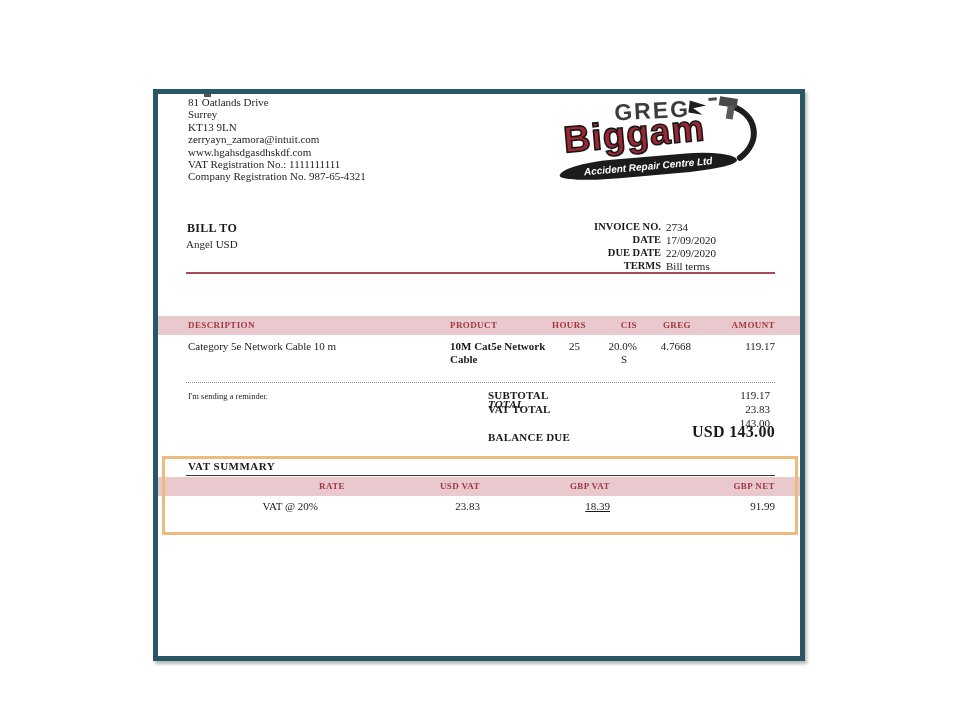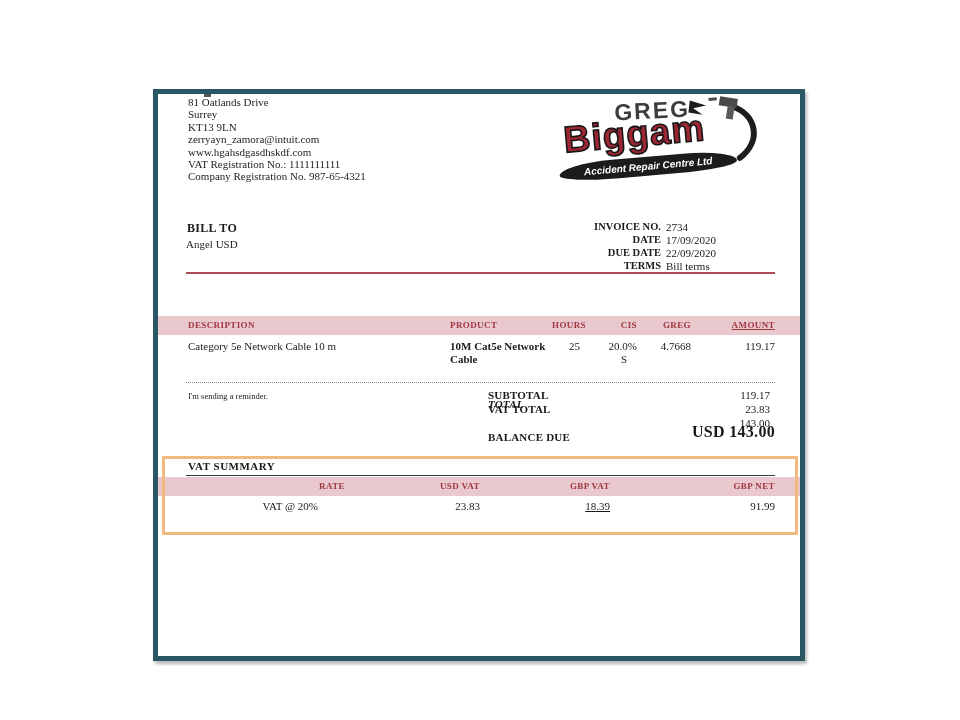--- a/index.html
+++ b/index.html
@@ -100,21 +100,21 @@
     <div class="abs meta-value" style="top:166px;">Bill terms</div>
 
     <div class="abs redline"></div>
 
     <div class="abs band">
       <div class="th" style="left:30px;">DESCRIPTION</div>
       <div class="th" style="left:292px;">PRODUCT</div>
       <div class="th" style="right:214px;">HOURS</div>
       <div class="th" style="right:163px;">CIS</div>
       <div class="th" style="right:109px;">GREG</div>
-      <div class="th" style="right:25px;text-decoration:underline;">AMOUNT</div>
+      <div class="th" style="right:25px;">AMOUNT</div>
     </div>
 
     <div class="abs cell" style="left:30px;top:246px;">Category 5e Network Cable 10 m</div>
     <div class="abs cell" style="left:292px;top:246px;width:112px;font-weight:700;white-space:normal;line-height:13px;">10M Cat5e Network Cable</div>
     <div class="abs cell num" style="right:220px;top:246px;">25</div>
     <div class="abs cell num" style="right:163px;top:246px;">20.0%</div>
     <div class="abs cell num" style="right:173px;top:259px;">S</div>
     <div class="abs cell num" style="right:109px;top:246px;">4.7668</div>
     <div class="abs cell num" style="right:25px;top:246px;">119.17</div>
 

